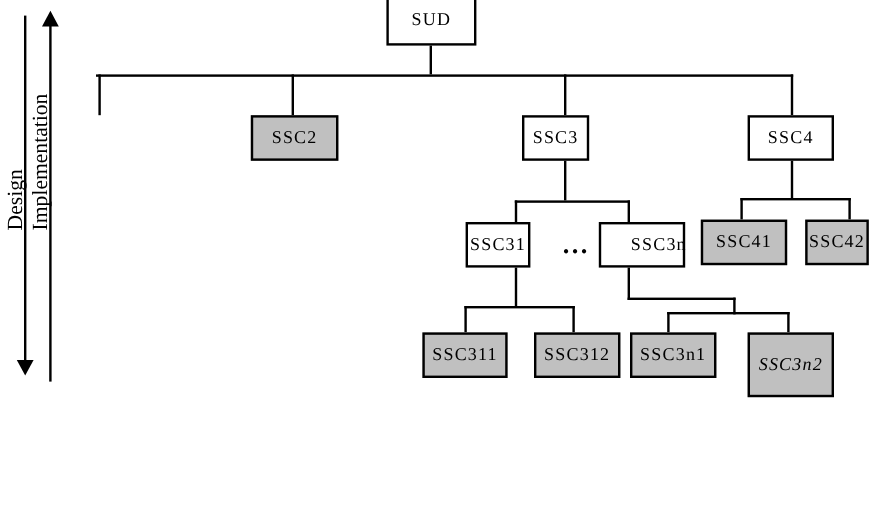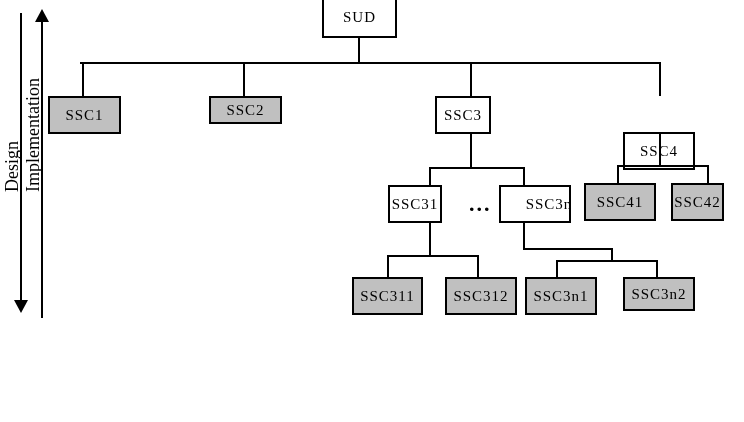--- a/index.html
+++ b/index.html
@@ -43,30 +43,27 @@
     <span>SUD</span>
   </div>
   <div class="vline" style="left:358px; top:38px; height:24px;"></div>
 
   <div class="hline" style="left:80px; top:62px; width:581px;"></div>
   <div class="vline" style="left:82px;  top:62px; height:34px;"></div>
   <div class="vline" style="left:243px; top:62px; height:34px;"></div>
   <div class="vline" style="left:470px; top:62px; height:34px;"></div>
   <div class="vline" style="left:659px; top:62px; height:34px;"></div>
 
-  <div class="node shaded" style="left:48px;  top:96px; width:73px; height:38px;">
-    <span>SSC1</span>
-  </div>
-  <div class="node shaded" style="left:209px; top:96px; width:73px; height:28px;">
+  <div class="node shaded" style="left:209px; top:96px; width:73px; height:38px;">
     <span>SSC2</span>
   </div>
   <div class="node" style="left:435px; top:96px; width:56px; height:38px;">
     <span>SSC3</span>
   </div>
-  <div class="node" style="left:623px; top:96px; width:72px; height:38px;margin-top:36px;">
+  <div class="node" style="left:623px; top:96px; width:72px; height:38px;">
     <span>SSC4</span>
   </div>
 
   <div class="vline" style="left:470px; top:134px; height:33px;"></div>
   <div class="hline" style="left:429px; top:167px; width:96px;"></div>
   <div class="vline" style="left:429px; top:167px; height:18px;"></div>
   <div class="vline" style="left:523px; top:167px; height:18px;"></div>
 
   <div class="vline" style="left:659px; top:134px; height:31px;"></div>
   <div class="hline" style="left:617px; top:165px; width:92px;"></div>
@@ -101,18 +98,18 @@
 
   <div class="node shaded" style="left:352px; top:277px; width:71px; height:38px;">
     <span>SSC311</span>
   </div>
   <div class="node shaded" style="left:445px; top:277px; width:72px; height:38px;">
     <span>SSC312</span>
   </div>
   <div class="node shaded" style="left:525px; top:277px; width:72px; height:38px;">
     <span>SSC3n1</span>
   </div>
-  <div class="node shaded" style="left:623px; top:277px; width:72px; height:34px;">
+  <div class="node shaded" style="left:623px; top:277px; width:72px; height:54px;font-style:italic;">
     <span>SSC3n2</span>
   </div>
 
 
 </div>
 
 </body></html>

